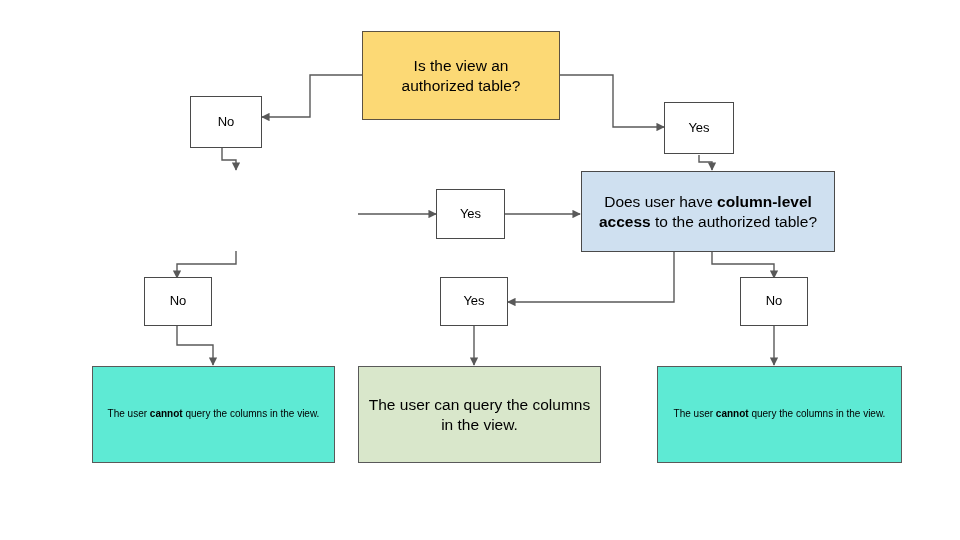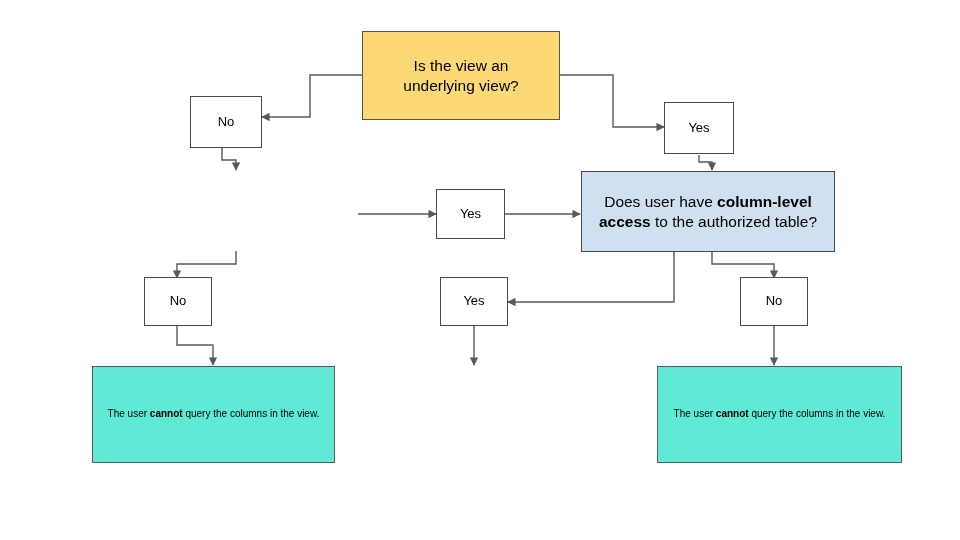--- a/index.html
+++ b/index.html
@@ -107,21 +107,21 @@
 
       <path d="M 712 251 L 712 264 L 774 264 L 774 278"></path>
 
       <path d="M 774 326 L 774 365"></path>
     </g>
   </svg>
 
   <div class="node decision-start" style="left:362px; top:31px; width:198px; height:89px;">
     <span class="txt">
       <span>Is the view an</span><br>
-      <span>underlying view?</span>
+      <span>authorized table?</span>
     </span>
   </div>
 
   <div class="node label-box" style="left:190px; top:96px; width:72px; height:52px;">
     <span class="txt">No</span>
   </div>
 
   <div class="node label-box" style="left:664px; top:102px; width:70px; height:52px;">
     <span class="txt">Yes</span>
   </div>
@@ -148,20 +148,25 @@
   <div class="node label-box" style="left:740px; top:277px; width:68px; height:49px;">
     <span class="txt">No</span>
   </div>
 
   <div class="node outcome-deny" style="left:92px; top:366px; width:243px; height:97px;">
     <span class="txt">
       <span>The user </span><b>cannot</b><span> query the columns in the view.</span>
     </span>
   </div>
 
+  <div class="node outcome-allow" style="left:358px; top:366px; width:243px; height:97px;">
+    <span class="txt">
+      <span>The user can query the columns in the view.</span><b></b><span></span>
+    </span>
+  </div>
 
   <div class="node outcome-deny" style="left:657px; top:366px; width:245px; height:97px;">
     <span class="txt">
       <span>The user </span><b>cannot</b><span> query the columns in the view.</span>
     </span>
   </div>
 
 </div>
 
 </body></html>

